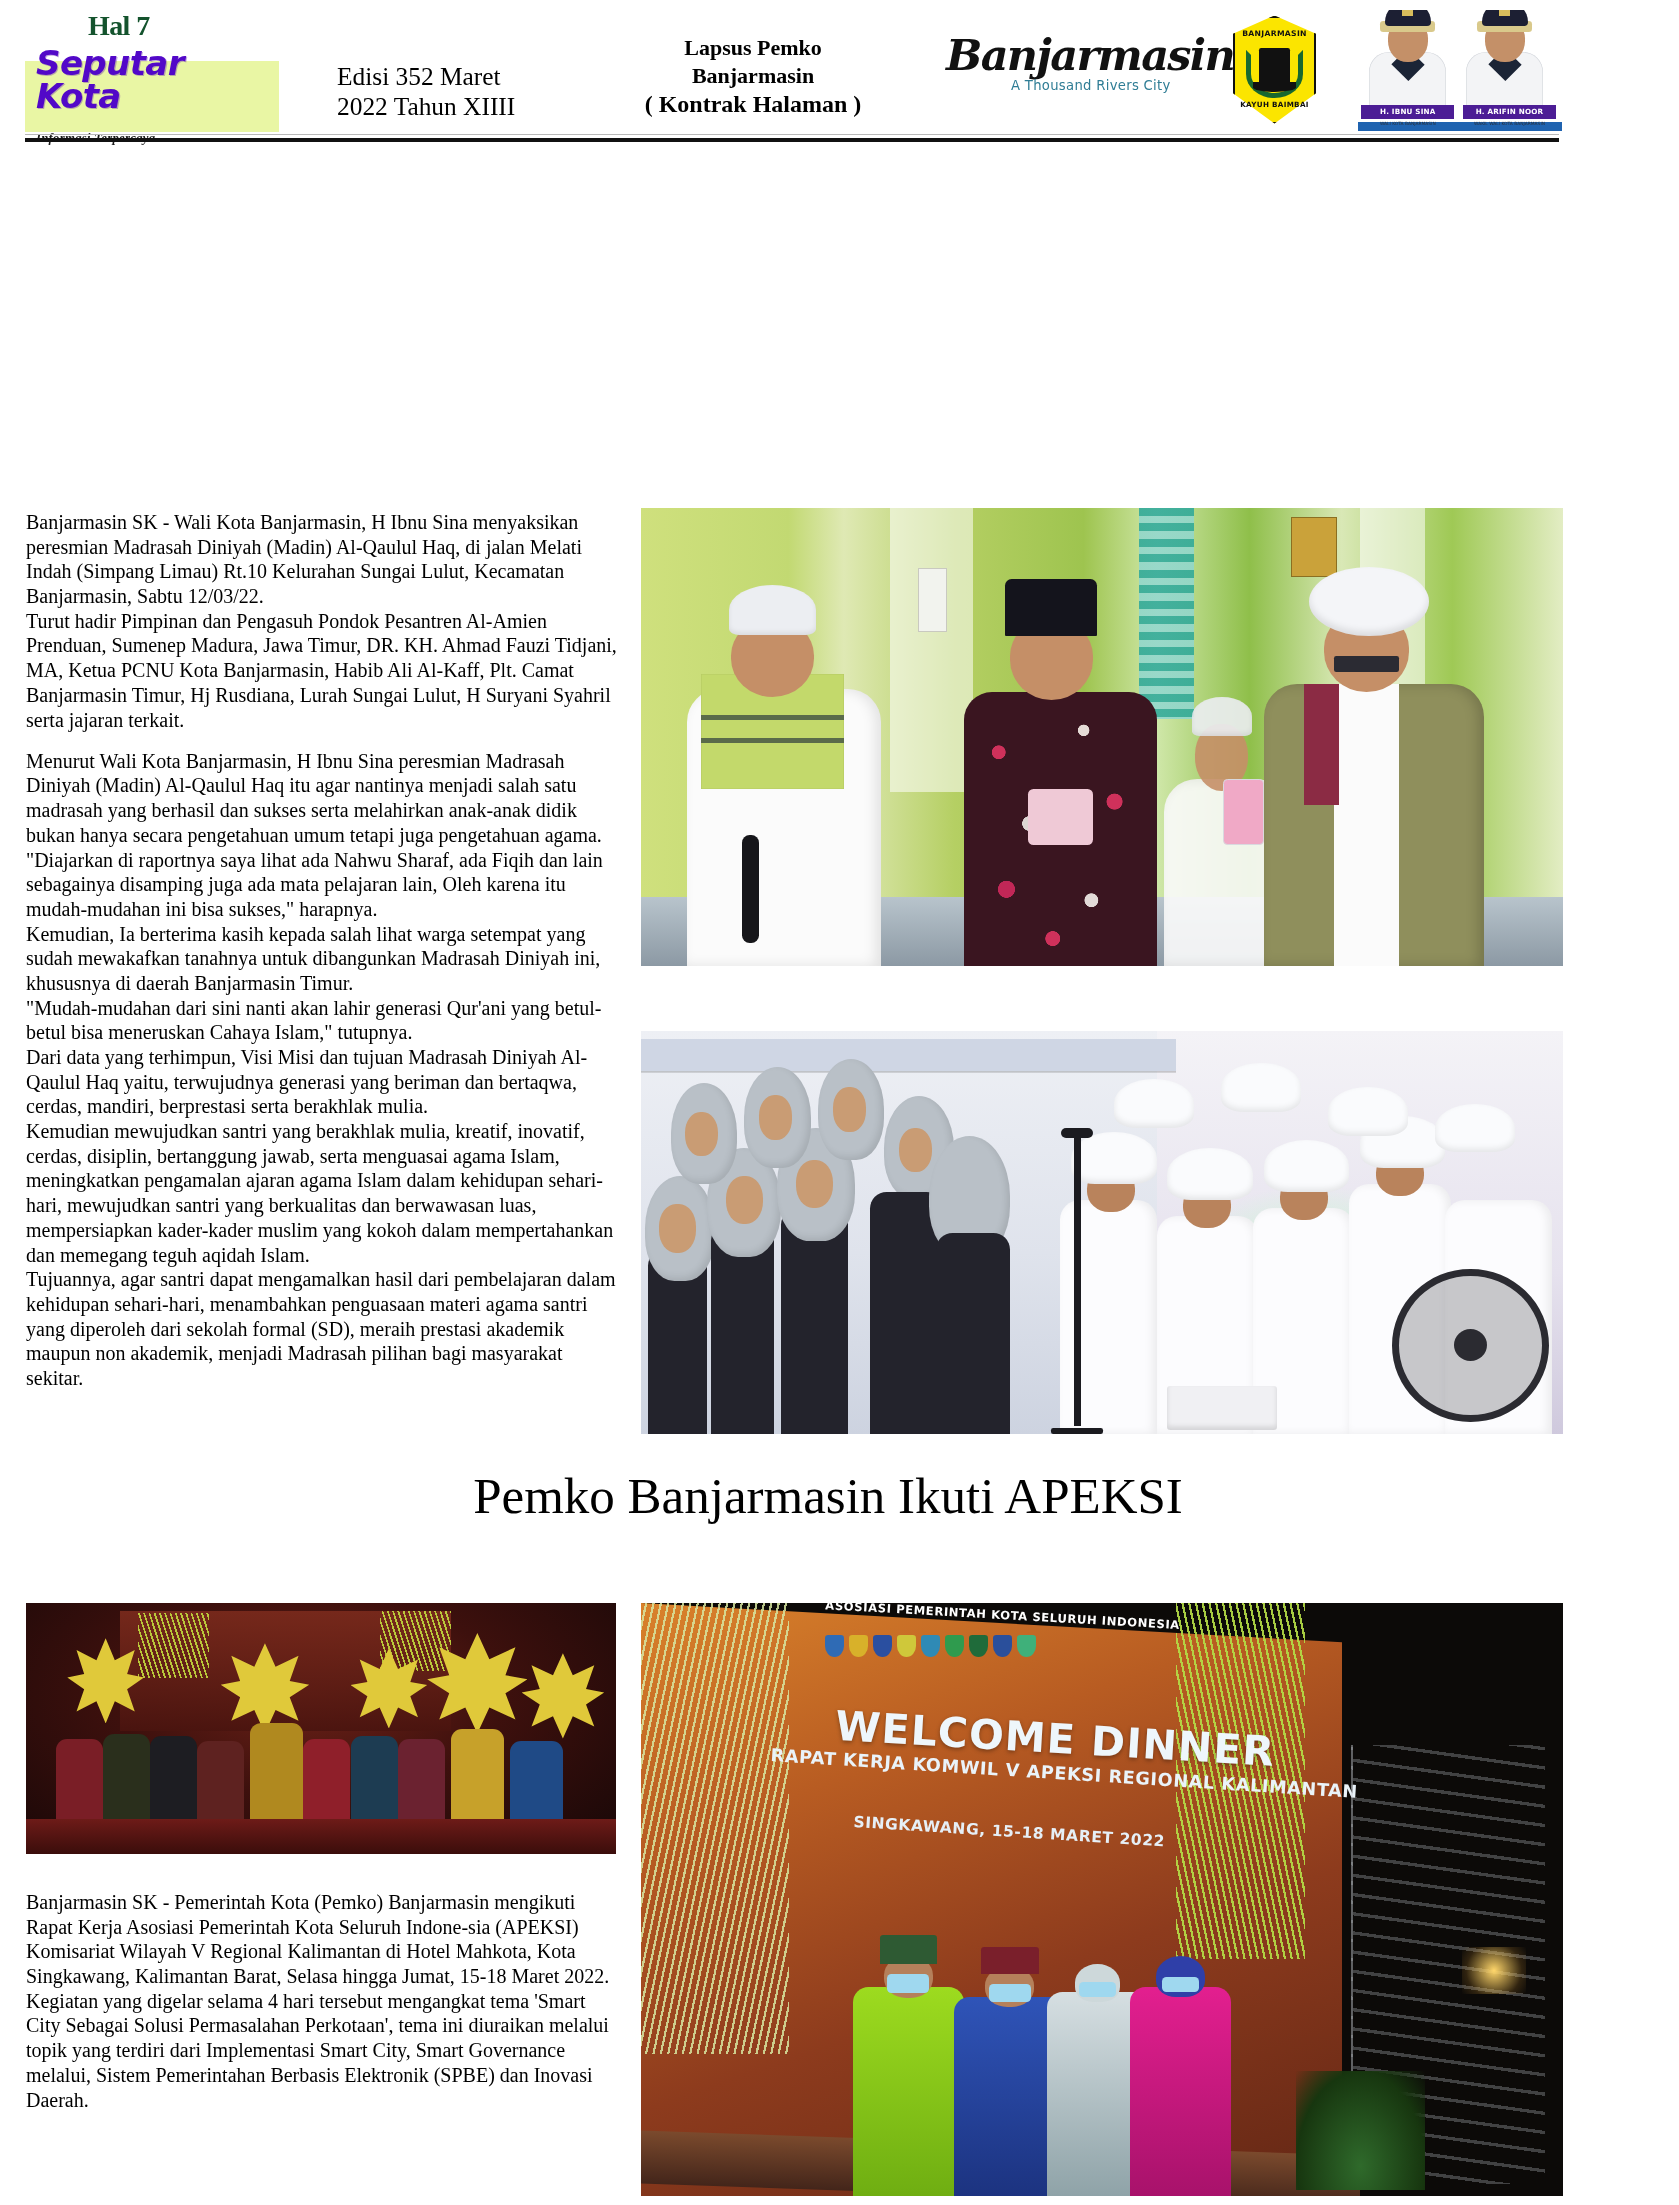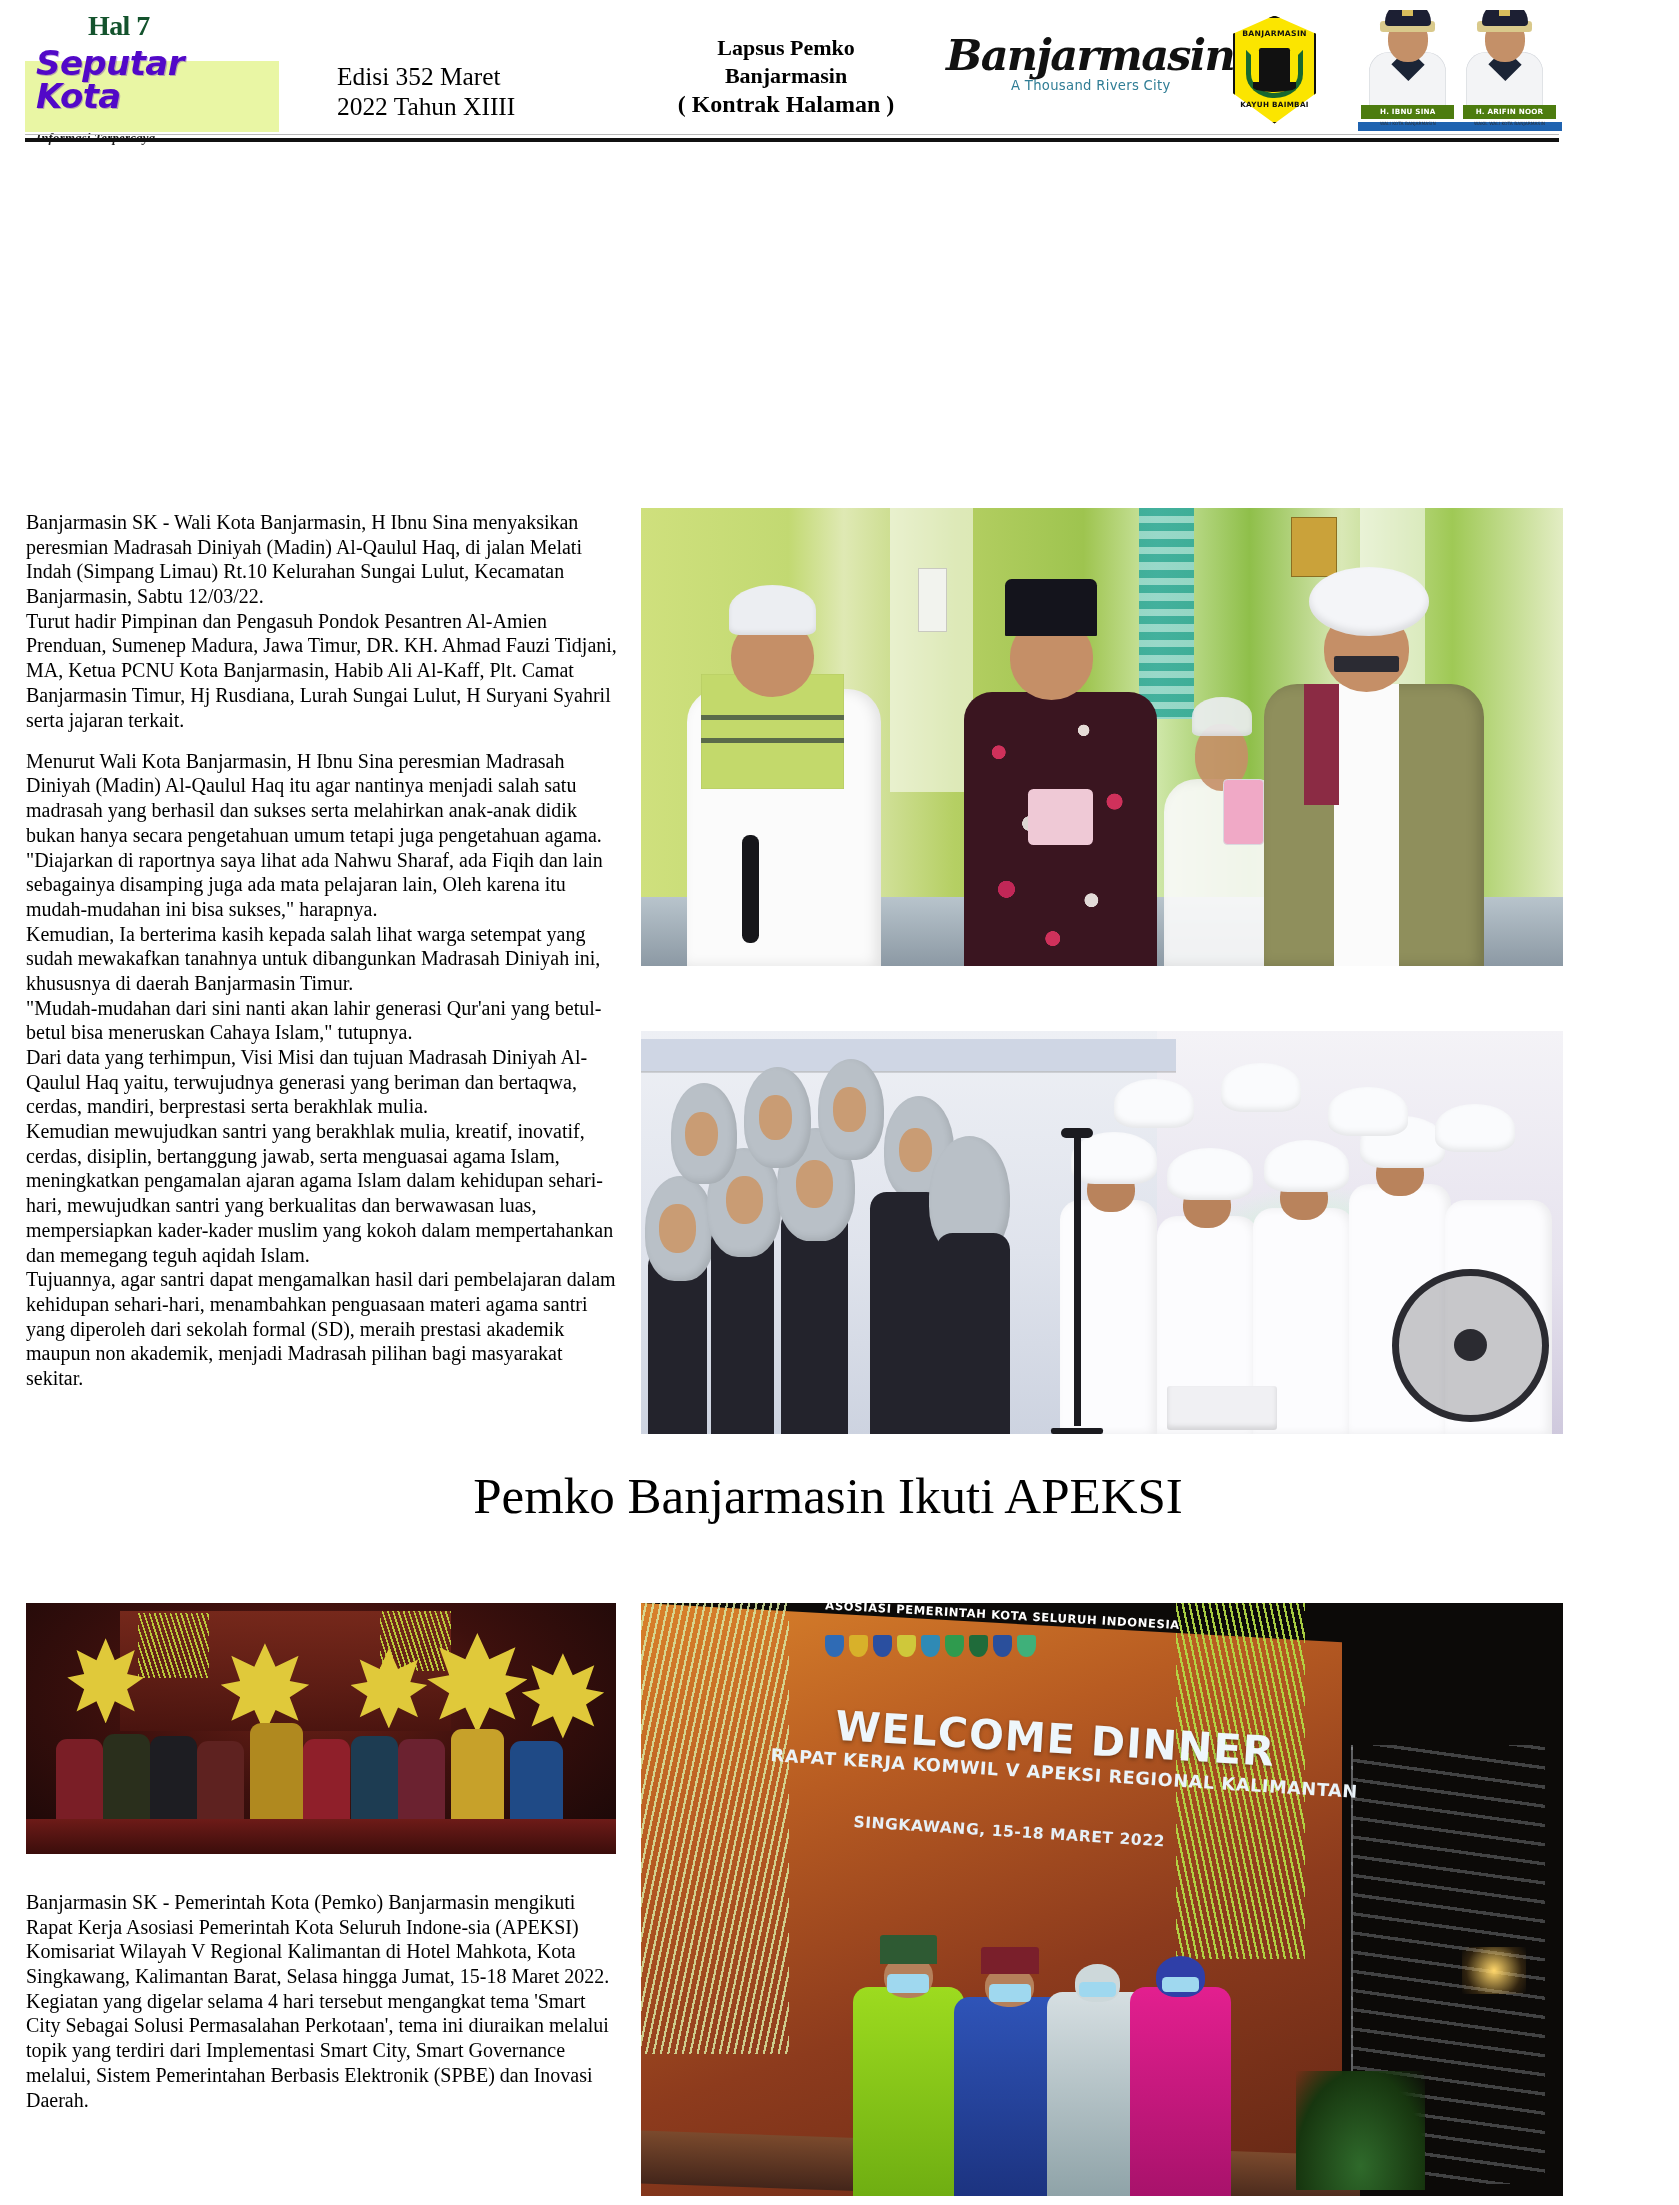--- a/index.html
+++ b/index.html
@@ -42,21 +42,21 @@
   }
 
   .edition {
     position: absolute; left: 337px; top: 62px; width: 237px;
     font-family: "Liberation Serif", serif;
     font-size: 25.4px; line-height: 1.18; color: #000;
     font-weight: 500;
   }
 
   .lapsus {
-    position: absolute; left: 648px; top: 34px; width: 276px;
+    position: absolute; left: 615px; top: 34px; width: 276px;
     text-align: center;
     font-family: "Liberation Serif", serif;
     font-weight: bold; font-size: 22px; line-height: 1.25; color: #000;
   }
   .lapsus .l3 { font-size: 24px; white-space: nowrap; }
 
   
   .bjm-brand { position: absolute; left: 946px; top: 34px; width: 259px; height: 75px; }
   .bjm-script {
     font-family: "DejaVu Serif", serif;
@@ -130,21 +130,21 @@
   .off-hat {
     position: absolute; bottom: 83px; left: 19px; width: 46px; height: 24px;
     background: #1c1f33; border-radius: 22px 22px 4.4px 4.4px;
   }
   .off-emblem {
     position: absolute; bottom: 93px; left: 36px; width: 11px; height: 12px;
     background: #d8bd5c; border-radius: 50% 50% 0 0;
   }
   .off-nameplate {
     position: absolute; bottom: 12px; width: 93px; height: 14.3px;
-    background: #4d7c0f; color: #fff;
+    background: #4c1d95; color: #fff;
     font-family: "DejaVu Sans", sans-serif; font-size: 7.2px; font-weight: bold;
     display: flex; align-items: center; justify-content: center; letter-spacing: 0.2px;
   }
   .off-nameplate.n1 { left: 3.3px; }
   .off-nameplate.n2 { left: 105px; }
   .off-role {
     position: absolute; bottom: 3.3px; width: 93px; height: 7.7px;
     font-family: "DejaVu Sans", sans-serif; font-size: 4.4px; color: #26303c;
     display: flex; align-items: center; justify-content: center;
   }

